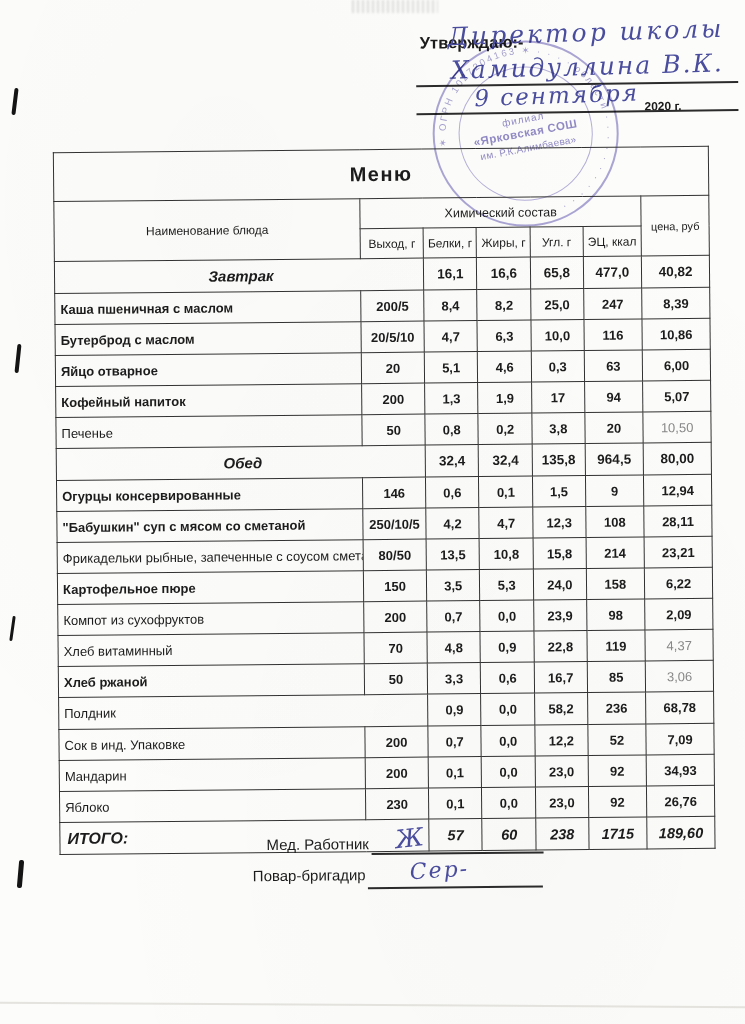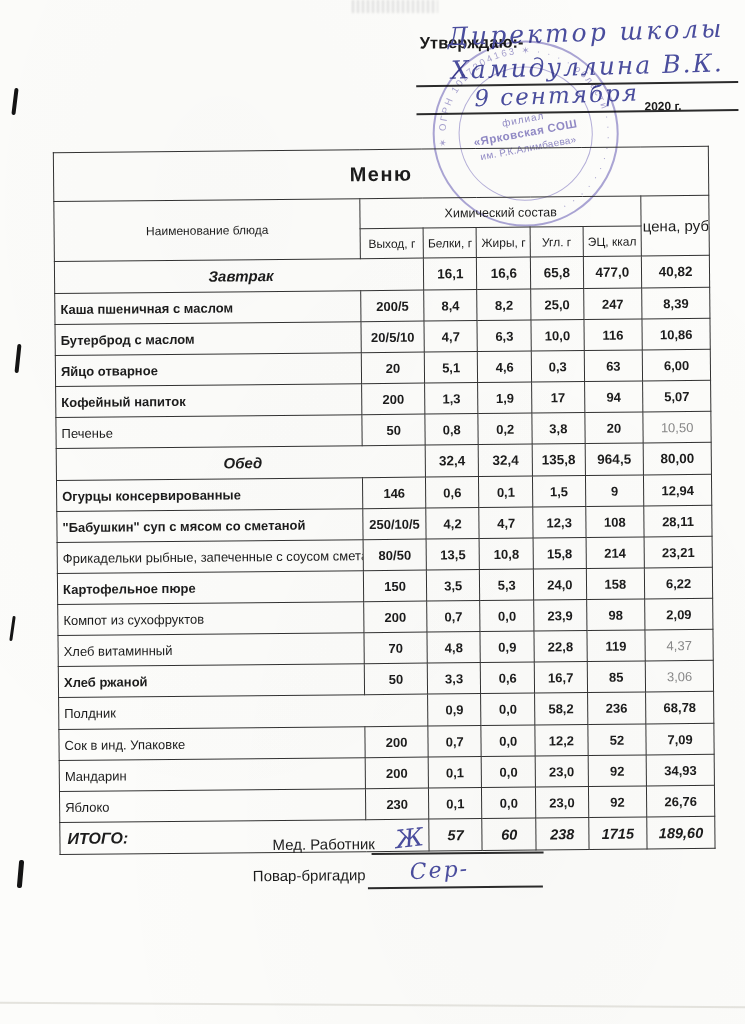--- a/index.html
+++ b/index.html
@@ -37,36 +37,36 @@
   .stamp .cl3{font-size:10px;letter-spacing:.3px;}
 
   
   table.menu{position:absolute;left:56px;top:149px;width:656px;border-collapse:collapse;
              table-layout:fixed;}
   table.menu td{border:1.6px solid #323232;overflow:hidden;}
   td.title-cell{height:46px;font-size:20px;font-weight:bold;text-align:center;letter-spacing:1.5px;}
   td.hd{height:29px;text-align:center;font-size:12px;vertical-align:middle;padding:0 1px;}
   td.hd-name{font-size:12px;}
   td.hd-group{font-size:12.5px;}
-  td.hd-price{font-size:15px;white-space:nowrap;}
+  td.hd-price{font-size:11px;white-space:nowrap;}
   tr.item td{height:28px;}
   tr.section td,tr.subsection td,tr.total td{height:29px;}
   td.name{font-size:13px;text-align:left;padding-left:5px;white-space:nowrap;}
   td.num{font-size:13px;font-weight:bold;text-align:center;}
   tr.bold-name td.name{font-weight:bold;}
   tr.section td.name{text-align:center;font-weight:bold;font-style:italic;font-size:15px;}
   tr.section td.num{font-size:13.5px;}
   tr.subsection td.name{font-weight:normal;}
   tr.total td.name{font-weight:bold;font-style:italic;font-size:16px;padding-left:7px;}
   tr.total td.num{font-style:italic;font-size:14.5px;margin-left:28px;}
   td.num.light{color:#888;font-weight:400;text-align:center;}
 
   
   .sig-label{position:absolute;font-size:15px;}
-  .sig1-label{left:269px;top:835px;}
+  .sig1-label{left:263px;top:835px;}
   .sig2-label{left:249px;top:866px;}
   .sig-line{position:absolute;height:1.8px;background:#2b2b2b;}
   .sig1-line{left:368px;top:853px;width:172px;}
   .sig2-line{left:364px;top:887px;width:175px;}
   .sig1-hw{left:392px;top:824px;font-size:25px;transform:rotate(-6deg);}
   .sig2-hw{left:406px;top:858px;font-size:22px;letter-spacing:2px;transform:rotate(-3deg);}
 
   
   .mark{position:absolute;background:#141414;border-radius:2px;}
   .mark1{left:13px;top:88px;width:4px;height:27px;transform:rotate(7deg);}

